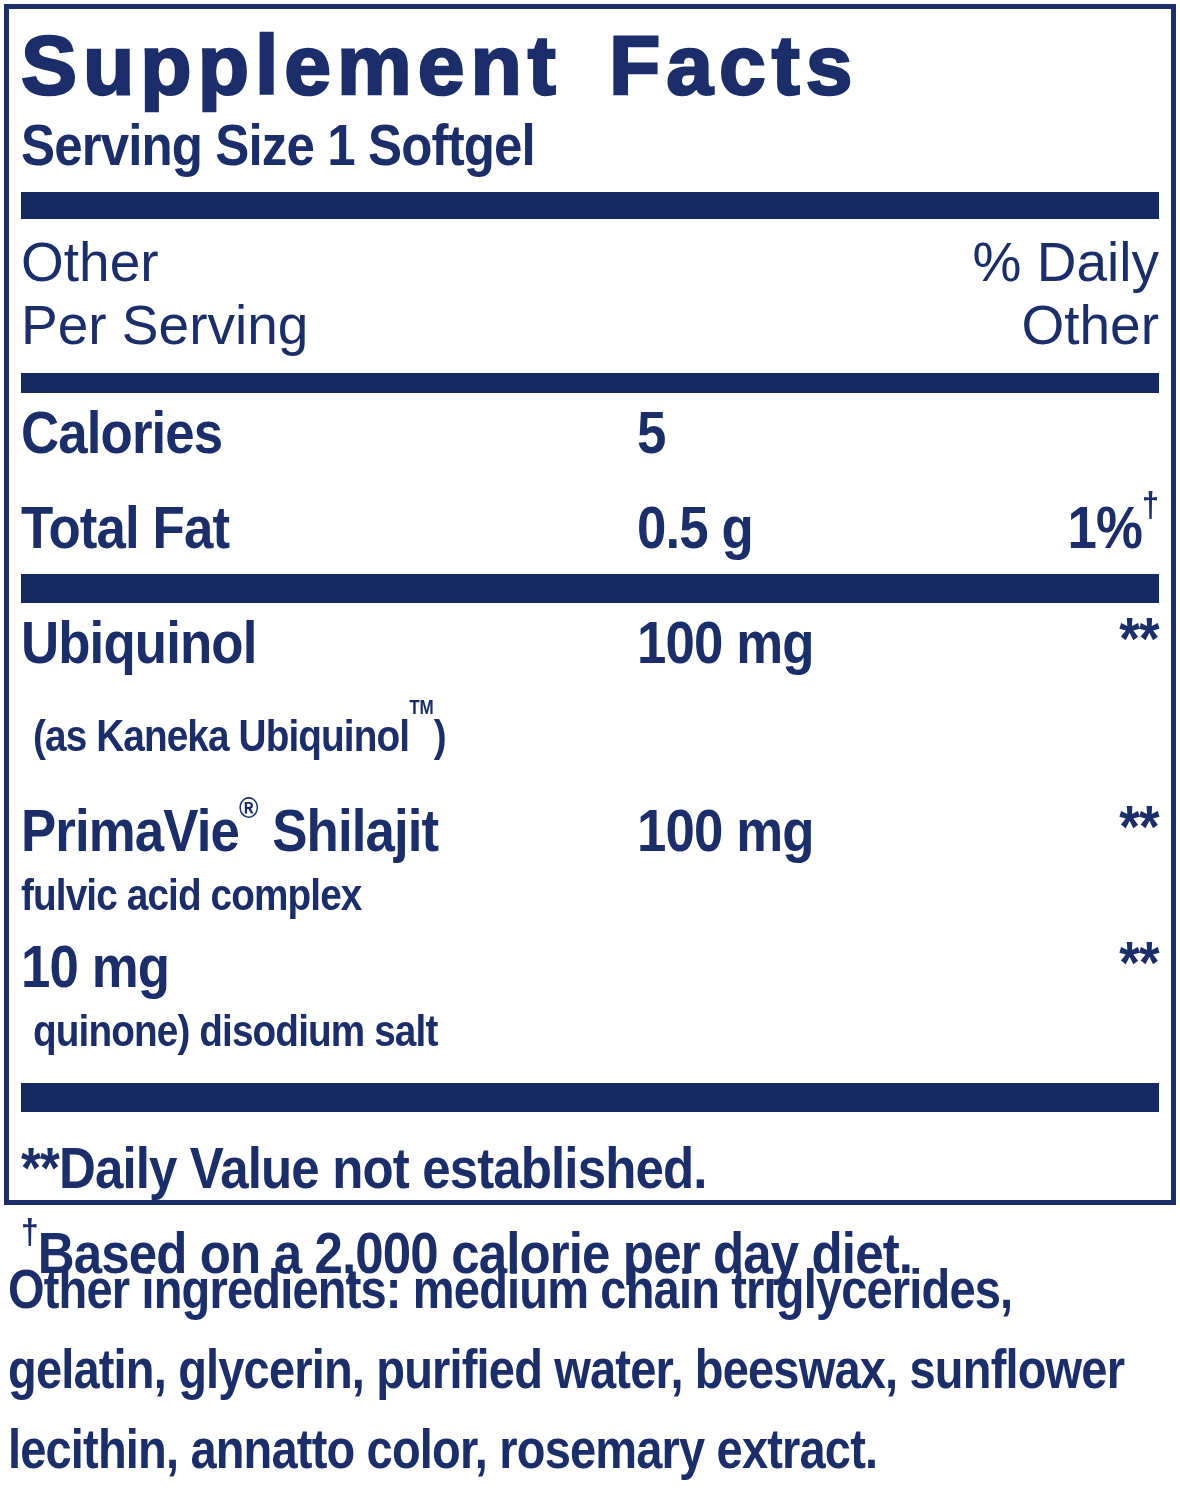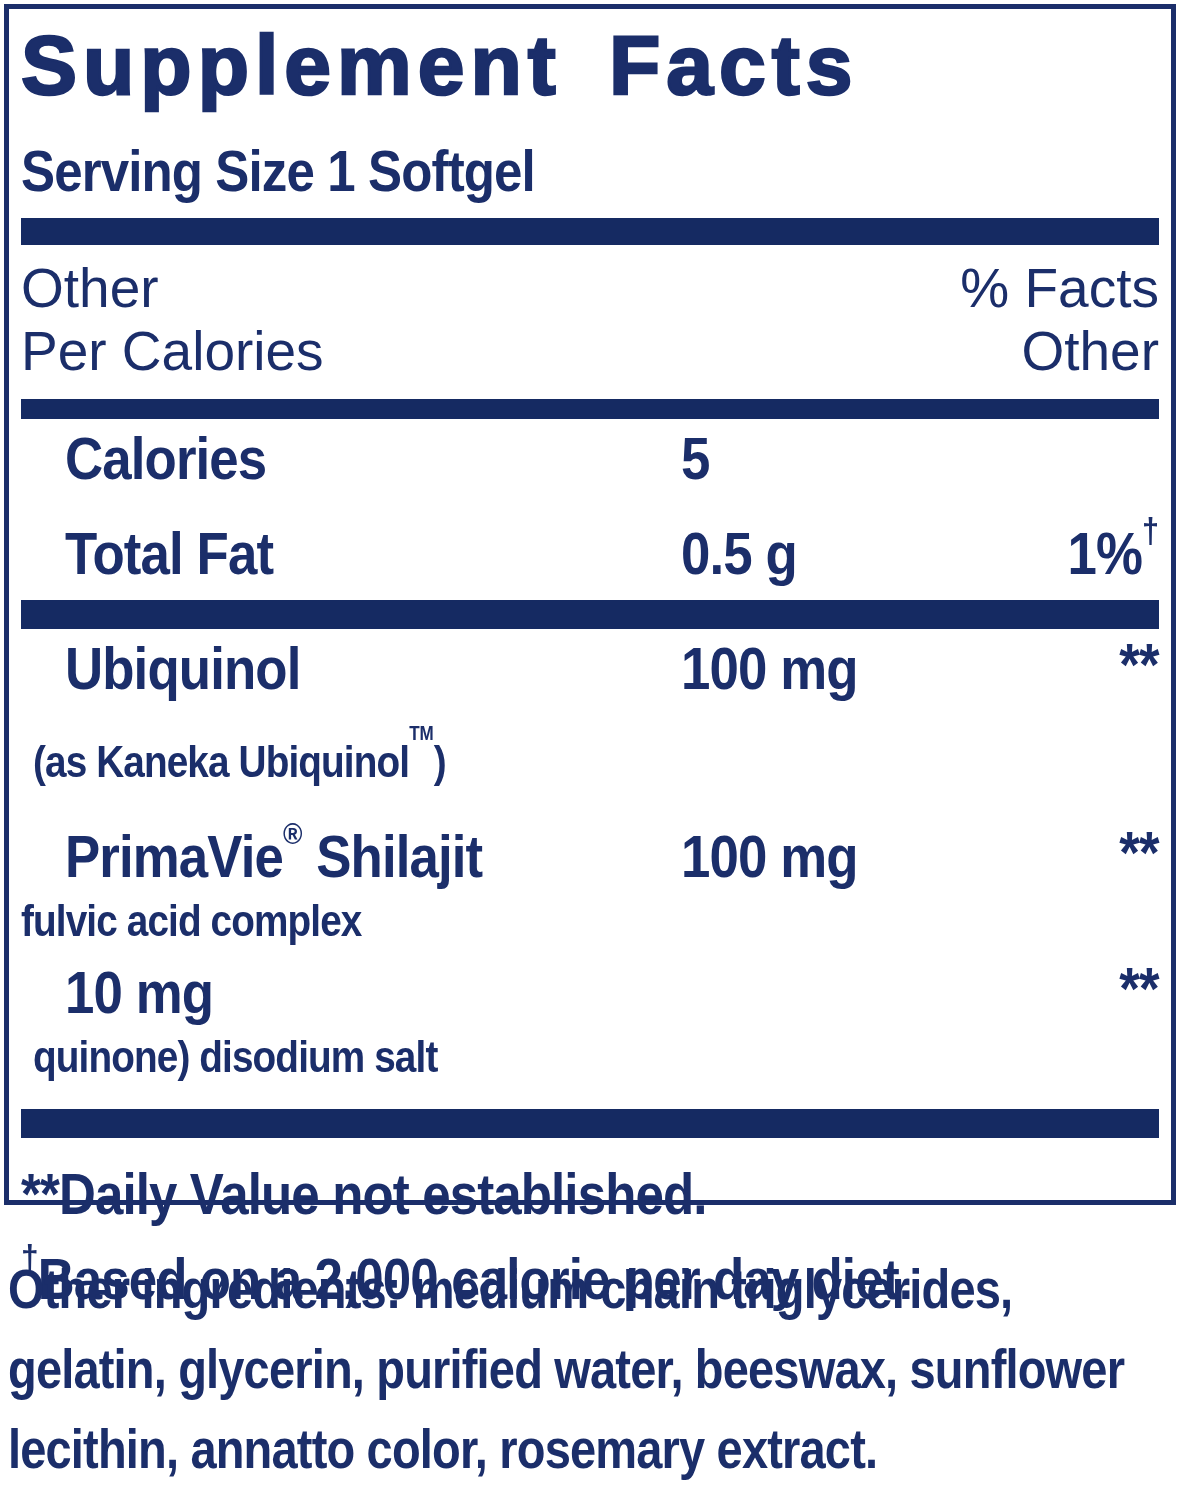--- a/index.html
+++ b/index.html
@@ -28,21 +28,21 @@
     font-size: 84px;
     line-height: 1.02;
     font-weight: bold;
     letter-spacing: 6px;
     word-spacing: 18px;
     color: #1b2e6a;
     -webkit-text-stroke: 2.5px #1b2e6a;
     white-space: nowrap;
   }
   .serving {
-    margin-top: 30px;
+    margin-top: 4px;
     font-size: 58px;
     font-weight: bold;
     line-height: 1.1;
   }
   
   .cond {
     display: inline-block;
     transform: scaleX(0.88);
     transform-origin: 0 50%;
     white-space: nowrap;
@@ -73,21 +73,20 @@
   }
   .hdr-right { text-align: right; }
   .rows { margin-top: 8px; }
   .row {
     display: grid;
     grid-template-columns: 616px 1fr auto;
     align-items: baseline;
     font-size: 60px;
     font-weight: bold;
     line-height: 64px;
-    margin-left: 44px;
   }
   .row.gap { margin-top: 8px; }
   .cell-dv { text-align: right; }
   .stars { position: relative; top: -4px; }
   .detail {
     font-size: 44px;
     font-weight: bold;
     line-height: 64px;
   }
   .detail.indent { padding-left: 12px; }
@@ -128,24 +127,24 @@
 
   <div class="serving">
     <span class="cond">Serving Size 1 Softgel</span>
   </div>
 
   <div class="bar b1"></div>
 
   <div class="hdr-row">
     <div class="hdr-left">
       <div>Other</div>
-      <div>Per Calories</div>
+      <div>Per Serving</div>
     </div>
     <div class="hdr-right">
-      <div>% Facts</div>
+      <div>% Daily</div>
       <div>Other</div>
     </div>
   </div>
 
   <div class="bar b2"></div>
 
   <div class="rows">
     <div class="row">
       <span class="cell-name">
         <span class="cond">Calories</span>

